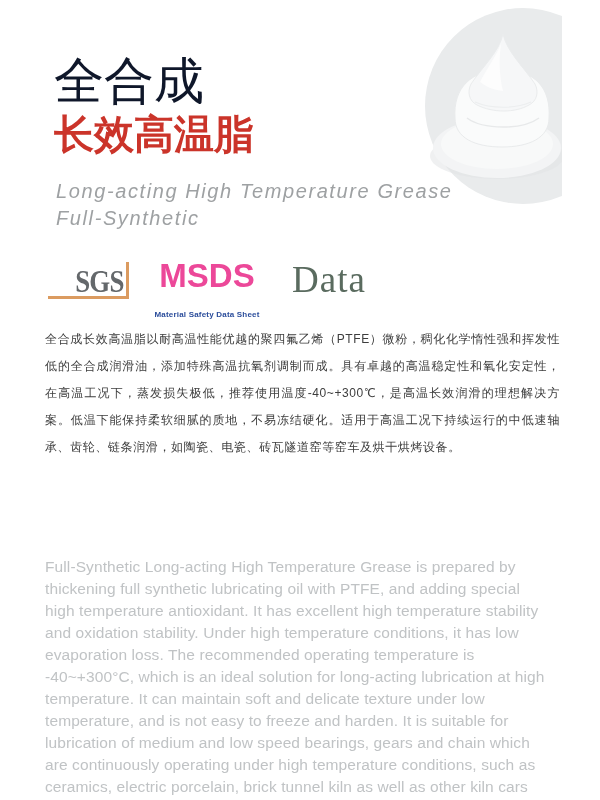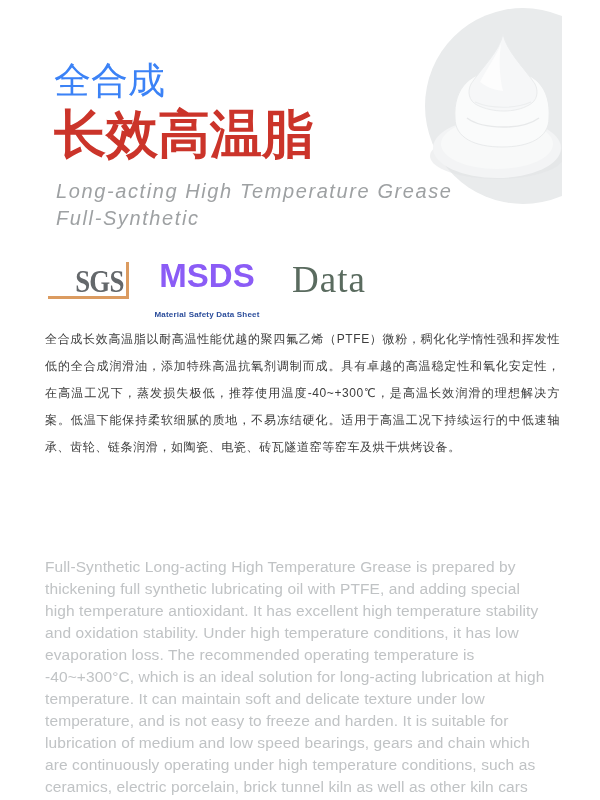--- a/index.html
+++ b/index.html
@@ -18,26 +18,26 @@
   }
   .photo-circle {
     position: absolute; left: 0; top: 8px; width: 196px; height: 196px;
     border-radius: 50%; background: #e9ebec;
   }
   .photo-svg { position: absolute; left: 0; top: 0; }
 
   
   .title-cn1 {
     position: absolute; left: 54px; top: 52px;
-    font-size: 37px; line-height: 58px; font-weight: normal;
-    color: #3b82f6; letter-spacing: 0; text-align: right;
+    font-size: 50px; line-height: 58px; font-weight: normal;
+    color: #0f172a; letter-spacing: 0; text-align: right;
   }
   .title-cn2 {
     position: absolute; left: 54px; top: 104px;
-    font-size: 52px; line-height: 60px; font-weight: bold;
+    font-size: 40px; line-height: 60px; font-weight: bold;
     color: #cb342a; letter-spacing: 0;
   }
   .subtitle {
     position: absolute; left: 56px; top: 178px;
     font-style: italic; font-size: 20px; line-height: 27px;
     letter-spacing: 1.6px; color: #9ea1a3;
   }
 
   
   .logos { position: absolute; left: 48px; top: 258px; width: 340px; height: 54px; }
@@ -48,21 +48,21 @@
     font-size: 32px; line-height: 32px; font-weight: bold;
     color: #64686b; letter-spacing: -1px;
     transform: scaleX(0.84); transform-origin: right bottom;
   }
   .sgs-hline { position: absolute; left: 0; bottom: 0; width: 81px; height: 3px; background: #db9b60; }
   .sgs-vline { position: absolute; right: 0; top: 2px; width: 3px; height: 37px; background: #db9b60; }
 
   .logo-msds { position: absolute; left: 104px; top: 2px; width: 110px; text-align: center; }
   .msds-text {
     font-size: 33px; line-height: 32px; font-weight: bold;
-    color: #8b5cf6; letter-spacing: 0;
+    color: #ec4899; letter-spacing: 0;
   }
   .msds-tagline {
     margin-top: 18px; font-size: 8px; line-height: 9px; font-weight: bold;
     color: #2b4d9b; letter-spacing: 0.2px; white-space: nowrap;
   }
 
   .logo-rohs {
     position: absolute; left: 244px; top: 0;
     font-family: "Liberation Serif", serif;
     font-size: 37px; line-height: 44px; color: #5a6b5f; letter-spacing: 1px;

